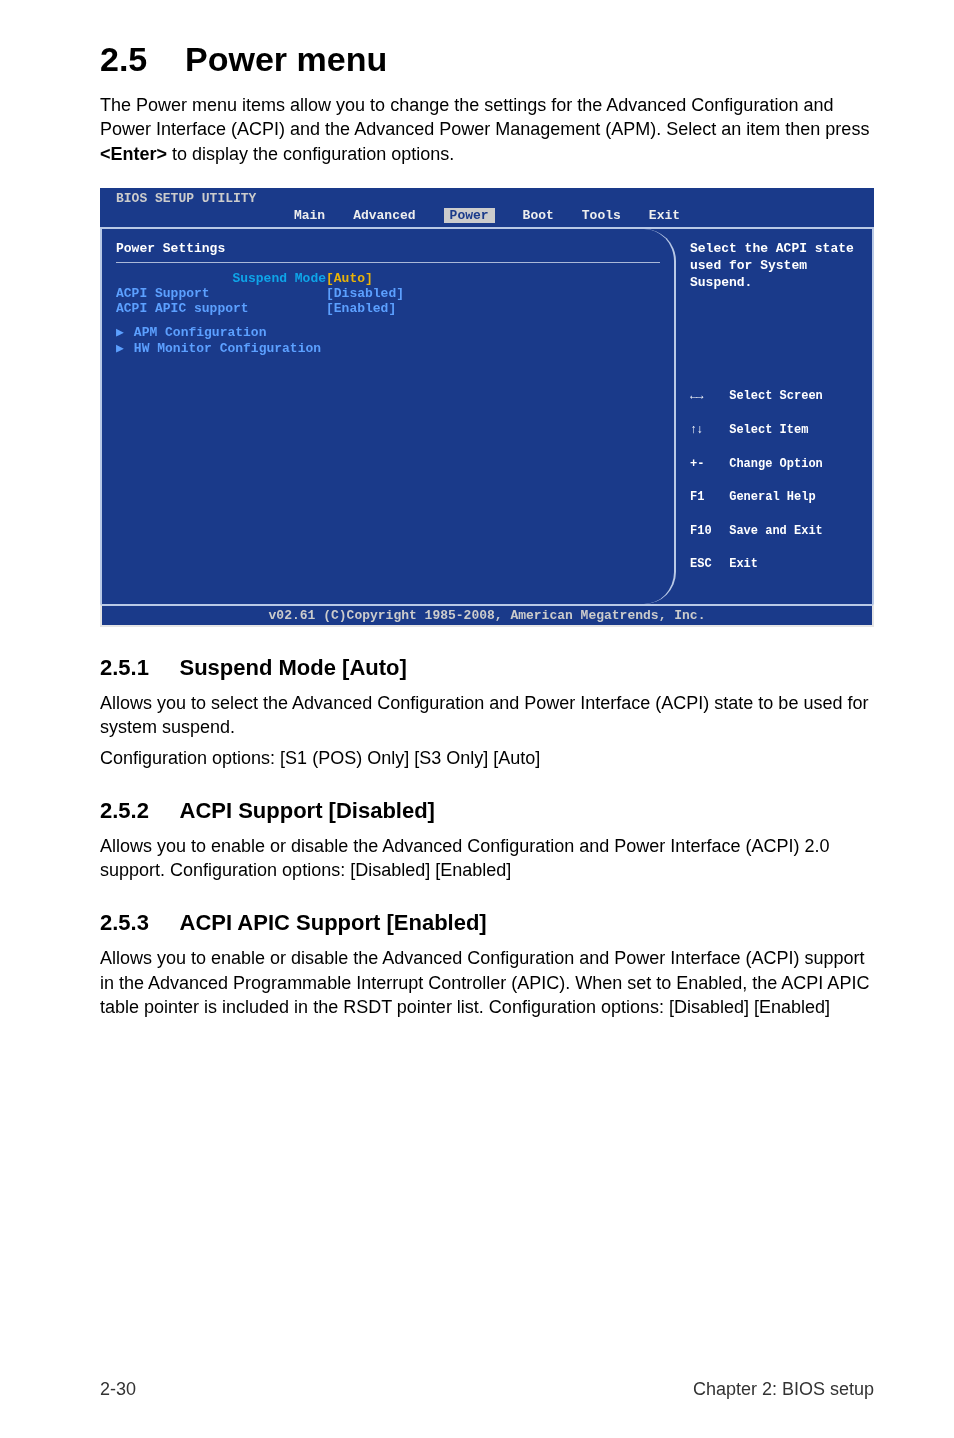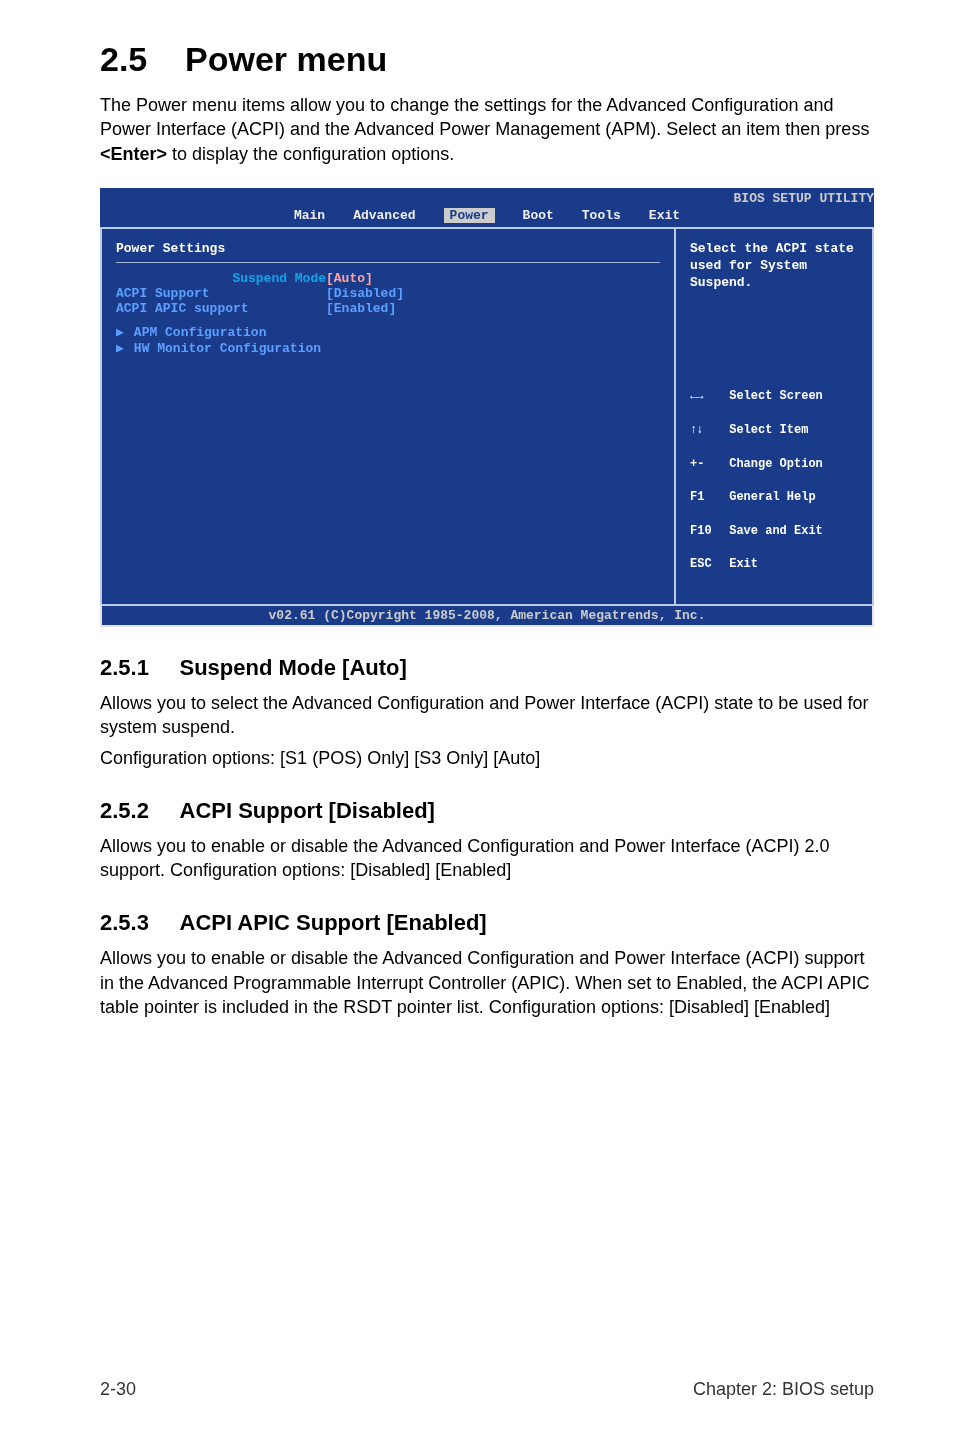--- a/index.html
+++ b/index.html
@@ -26,21 +26,21 @@
     }
     .bios-box {
       width: 100%;
       background: #1a3a8a;
       color: #fff;
       font-family: "Courier New", monospace;
       font-size: 13px;
       font-weight: bold;
     }
     .bios-title-row {
-      text-align: right;
+      text-align: left;
       color: #ccc;
       padding: 3px 0 0 16px;
     }
     .bios-menu {
       display: flex;
       padding: 2px 16px 4px 16px;
       gap: 28px;
       color: #eee;
       justify-content: center;
     }
@@ -53,20 +53,21 @@
     .bios-body {
       display: flex;
       border: 2px solid #b9c9e6;
       border-bottom: none;
       background: #1a3a8a;
     }
     .bios-left {
       flex: 1;
       border-right: 2px solid #b9c9e6;
       padding: 12px 14px 50px 14px;
+      border-radius: 32px;
     }
     .bios-right {
       width: 196px;
       padding: 12px 14px 14px 14px;
     }
     .bios-subheader {
       color: #fff;
       margin-bottom: 4px;
     }
     .bios-divider {
@@ -142,21 +143,21 @@
     <span>Boot</span>
     <span>Tools</span>
     <span>Exit</span>
   </div>
   <div class="bios-body">
     <div class="bios-left">
       <div class="bios-subheader">Power Settings</div>
       <div class="bios-divider"></div>
       <div class="bios-row">
         <span class="lbl sel">Suspend Mode</span>
-        <span class="val" style="color:#fca5a5">[Auto]</span>
+        <span class="val" style="color:#eab308">[Auto]</span>
       </div>
       <div class="bios-row">
         <span class="lbl">ACPI Support</span>
         <span class="val">[Disabled]</span>
       </div>
       <div class="bios-row">
         <span class="lbl">ACPI APIC support</span>
         <span class="val">[Enabled]</span>
       </div>
       <div class="bios-submenu">

